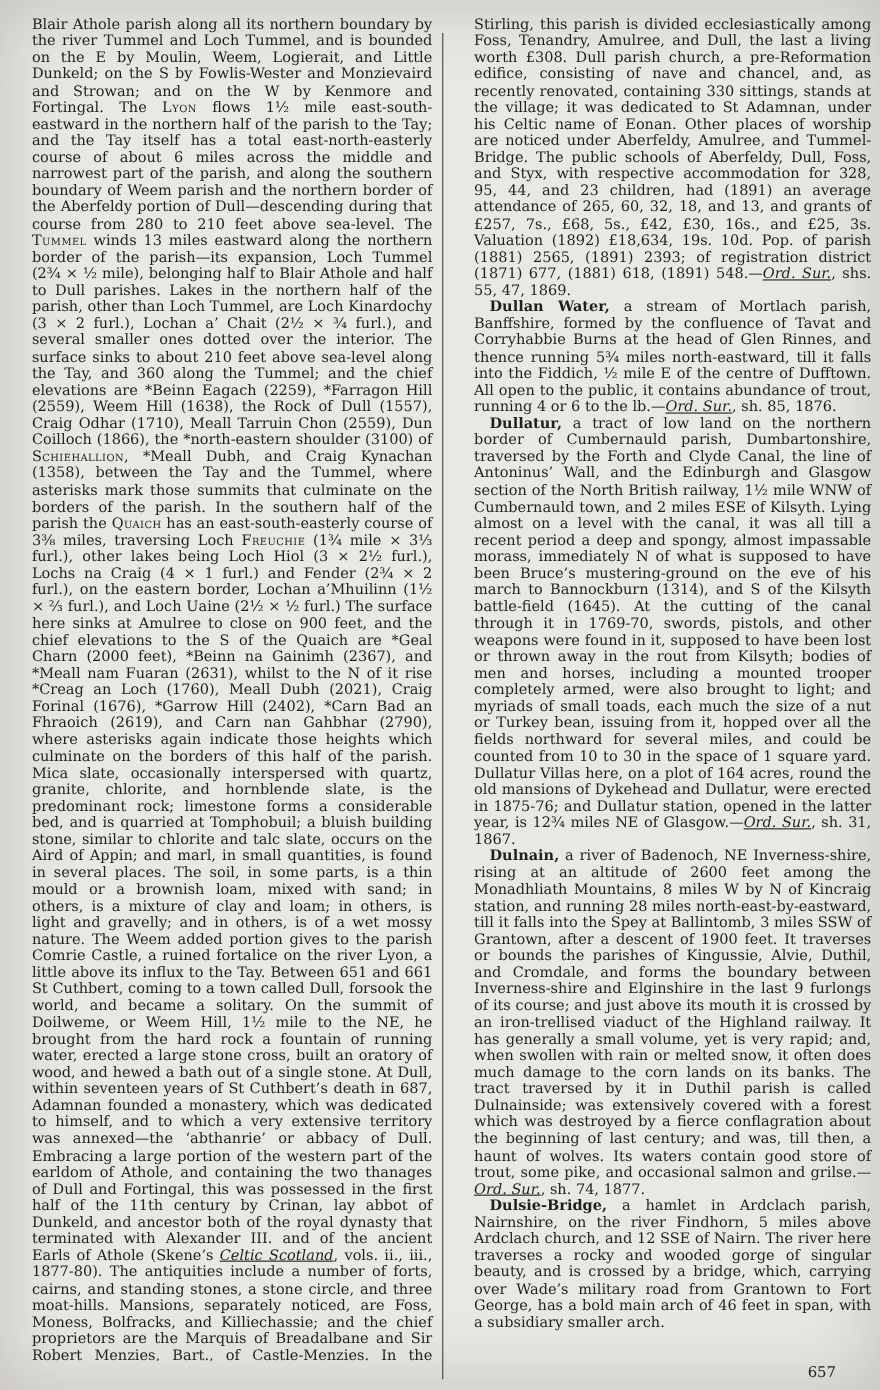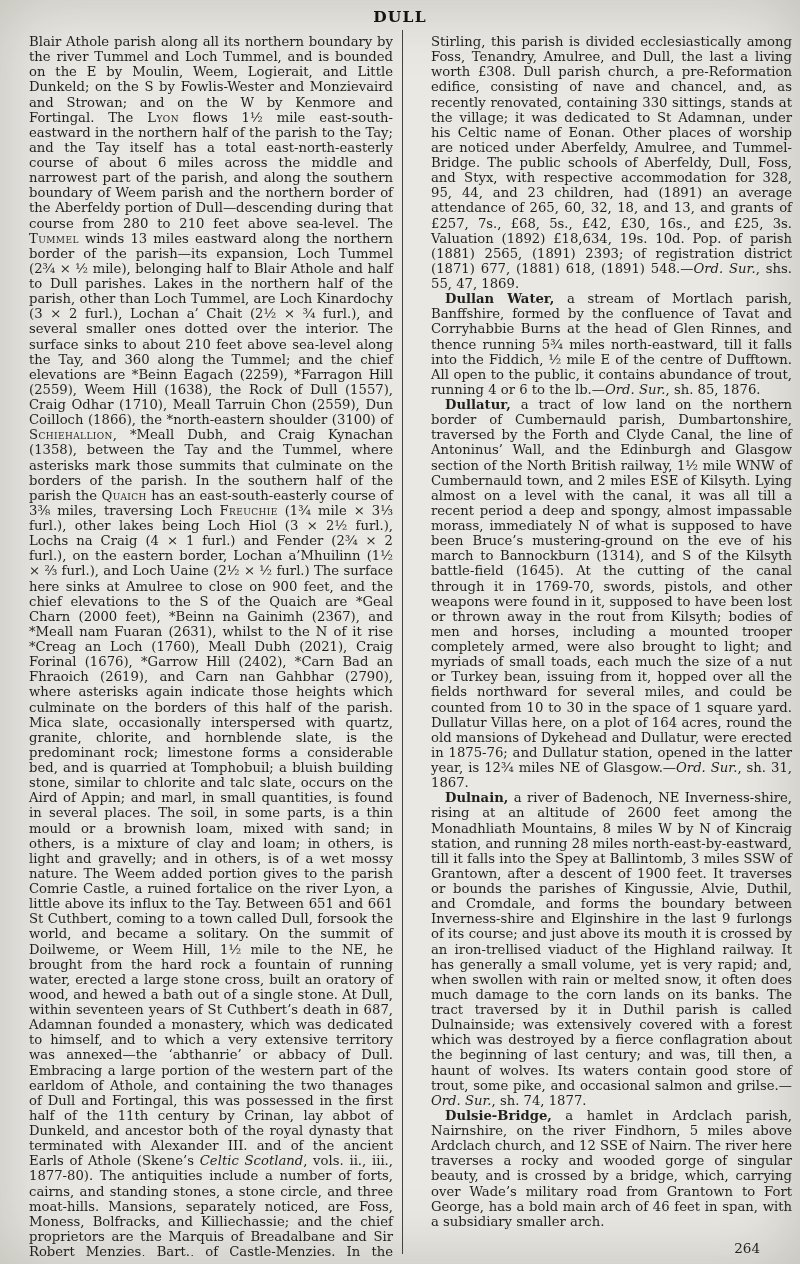--- a/index.html
+++ b/index.html
@@ -30,33 +30,32 @@
   .col-text {
     font-size:13.2px; line-height:15.12px;
     text-align:justify; text-justify:inter-word;
     color:#201f1c;
     margin-left:20px;
   }
   p.para { margin:0; padding:0; }
   p.para.indent { text-indent:14px; }
   .sc { font-variant:small-caps; letter-spacing:0.4px; }
   .b  { font-weight:bold; }
-  .it { font-style:italic; }
+  .it { font-style:italic;text-decoration:underline; }
   .page-number {
     position:absolute; right:40px; bottom:8px;
     font-size:13.5px; color:#23221f;
   }
 </style>
 </head>
 <body>
 
 <div class="page">
 
   <div class="headers">
-    <div class="header">DULL</div>
   </div>
 
   <div class="divider"></div>
 
   <div class="cols">
     <div class="col col-left">
       <div class="col-text">
           <p class="para"><span>Blair Athole parish along all its northern boundary by the river Tummel and Loch Tummel, and is bounded on the E by Moulin, Weem, Logierait, and Little Dunkeld; on the S by Fowlis-Wester and Monzievaird and Strowan; and on the W by Kenmore and Fortingal.  The </span><span class="sc">Lyon</span><span> flows 1½ mile east-south-eastward in the northern half of the parish to the Tay; and the Tay itself has a total east-north-easterly course of about 6 miles across the middle and narrowest part of the parish, and along the southern boundary of Weem parish and the northern border of the Aberfeldy portion of Dull—descending during that course from 280 to 210 feet above sea-level.  The </span><span class="sc">Tummel</span><span> winds 13 miles eastward along the northern border of the parish—its expansion, Loch Tummel (2¾ × ½ mile), belonging half to Blair Athole and half to Dull parishes.  Lakes in the northern half of the parish, other than Loch Tummel, are Loch Kinardochy (3 × 2 furl.), Lochan a’ Chait (2½ × ¾ furl.), and several smaller ones dotted over the interior.  The surface sinks to about 210 feet above sea-level along the Tay, and 360 along the Tummel; and the chief elevations are *Beinn Eagach (2259), *Farragon Hill (2559), Weem Hill (1638), the Rock of Dull (1557), Craig Odhar (1710), Meall Tarruin Chon (2559), Dun Coilloch (1866), the *north-eastern shoulder (3100) of </span><span class="sc">Schiehallion</span><span>, *Meall Dubh, and Craig Kynachan (1358), between the Tay and the Tummel, where asterisks mark those summits that culminate on the borders of the parish.  In the southern half of the parish the </span><span class="sc">Quaich</span><span> has an east-south-easterly course of 3⅜ miles, traversing Loch </span><span class="sc">Freuchie</span><span> (1¾ mile × 3⅓ furl.), other lakes being Loch Hiol (3 × 2½ furl.), Lochs na Craig (4 × 1 furl.) and Fender (2¾ × 2 furl.), on the eastern border, Lochan a’Mhuilinn (1½ × ⅔ furl.), and Loch Uaine (2½ × ½ furl.)  The surface here sinks at Amulree to close on 900 feet, and the chief elevations to the S of the Quaich are *Geal Charn (2000 feet), *Beinn na Gainimh (2367), and *Meall nam Fuaran (2631), whilst to the N of it rise *Creag an Loch (1760), Meall Dubh (2021), Craig Forinal (1676), *Garrow Hill (2402), *Carn Bad an Fhraoich (2619), and Carn nan Gahbhar (2790), where asterisks again indicate those heights which culminate on the borders of this half of the parish.  Mica slate, occasionally interspersed with quartz, granite, chlorite, and hornblende slate, is the predominant rock; limestone forms a considerable bed, and is quarried at Tomphobuil; a bluish building stone, similar to chlorite and talc slate, occurs on the Aird of Appin; and marl, in small quantities, is found in several places.  The soil, in some parts, is a thin mould or a brownish loam, mixed with sand; in others, is a mixture of clay and loam; in others, is light and gravelly; and in others, is of a wet mossy nature.  The Weem added portion gives to the parish Comrie Castle, a ruined fortalice on the river Lyon, a little above its influx to the Tay.  Between 651 and 661 St Cuthbert, coming to a town called Dull, forsook the world, and became a solitary.  On the summit of Doilweme, or Weem Hill, 1½ mile to the NE, he brought from the hard rock a fountain of running water, erected a large stone cross, built an oratory of wood, and hewed a bath out of a single stone.  At Dull, within seventeen years of St Cuthbert’s death in 687, Adamnan founded a monastery, which was dedicated to himself, and to which a very extensive territory was annexed—the ‘abthanrie’ or abbacy of Dull.  Embracing a large portion of the western part of the earldom of Athole, and containing the two thanages of Dull and Fortingal, this was possessed in the first half of the 11th century by Crinan, lay abbot of Dunkeld, and ancestor both of the royal dynasty that terminated with Alexander III. and of the ancient Earls of Athole (Skene’s </span><span class="it">Celtic Scotland</span><span>, vols. ii., iii., 1877-80).  The antiquities include a number of forts, cairns, and standing stones, a stone circle, and three moat-hills.  Mansions, separately noticed, are Foss, Moness, Bolfracks, and Killiechassie; and the chief proprietors are the Marquis of Breadalbane and Sir Robert Menzies, Bart., of Castle-Menzies.  In the presbytery of Weem and synod of Perth and</span></p>
         </div>
     </div>
@@ -64,15 +63,15 @@
       <div class="col-text">
           <p class="para"><span>Stirling, this parish is divided ecclesiastically among Foss, Tenandry, Amulree, and Dull, the last a living worth £308.  Dull parish church, a pre-Reformation edifice, consisting of nave and chancel, and, as recently renovated, containing 330 sittings, stands at the village; it was dedicated to St Adamnan, under his Celtic name of Eonan.  Other places of worship are noticed under Aberfeldy, Amulree, and Tummel-Bridge.  The public schools of Aberfeldy, Dull, Foss, and Styx, with respective accommodation for 328, 95, 44, and 23 children, had (1891) an average attendance of 265, 60, 32, 18, and 13, and grants of £257, 7s., £68, 5s., £42, £30, 16s., and £25, 3s.  Valuation (1892) £18,634, 19s. 10d.  Pop. of parish (1881) 2565, (1891) 2393; of registration district (1871) 677, (1881) 618, (1891) 548.—</span><span class="it">Ord. Sur.</span><span>, shs. 55, 47, 1869.</span></p>
           <p class="para indent"><span class="b">Dullan Water,</span><span> a stream of Mortlach parish, Banffshire, formed by the confluence of Tavat and Corryhabbie Burns at the head of Glen Rinnes, and thence running 5¾ miles north-eastward, till it falls into the Fiddich, ½ mile E of the centre of Dufftown.  All open to the public, it contains abundance of trout, running 4 or 6 to the lb.—</span><span class="it">Ord. Sur.</span><span>, sh. 85, 1876.</span></p>
           <p class="para indent"><span class="b">Dullatur,</span><span> a tract of low land on the northern border of Cumbernauld parish, Dumbartonshire, traversed by the Forth and Clyde Canal, the line of Antoninus’ Wall, and the Edinburgh and Glasgow section of the North British railway, 1½ mile WNW of Cumbernauld town, and 2 miles ESE of Kilsyth.  Lying almost on a level with the canal, it was all till a recent period a deep and spongy, almost impassable morass, immediately N of what is supposed to have been Bruce’s mustering-ground on the eve of his march to Bannockburn (1314), and S of the Kilsyth battle-field (1645).  At the cutting of the canal through it in 1769-70, swords, pistols, and other weapons were found in it, supposed to have been lost or thrown away in the rout from Kilsyth; bodies of men and horses, including a mounted trooper completely armed, were also brought to light; and myriads of small toads, each much the size of a nut or Turkey bean, issuing from it, hopped over all the fields northward for several miles, and could be counted from 10 to 30 in the space of 1 square yard.  Dullatur Villas here, on a plot of 164 acres, round the old mansions of Dykehead and Dullatur, were erected in 1875-76; and Dullatur station, opened in the latter year, is 12¾ miles NE of Glasgow.—</span><span class="it">Ord. Sur.</span><span>, sh. 31, 1867.</span></p>
           <p class="para indent"><span class="b">Dulnain,</span><span> a river of Badenoch, NE Inverness-shire, rising at an altitude of 2600 feet among the Monadhliath Mountains, 8 miles W by N of Kincraig station, and running 28 miles north-east-by-eastward, till it falls into the Spey at Ballintomb, 3 miles SSW of Grantown, after a descent of 1900 feet.  It traverses or bounds the parishes of Kingussie, Alvie, Duthil, and Cromdale, and forms the boundary between Inverness-shire and Elginshire in the last 9 furlongs of its course; and just above its mouth it is crossed by an iron-trellised viaduct of the Highland railway.  It has generally a small volume, yet is very rapid; and, when swollen with rain or melted snow, it often does much damage to the corn lands on its banks.  The tract traversed by it in Duthil parish is called Dulnainside; was extensively covered with a forest which was destroyed by a fierce conflagration about the beginning of last century; and was, till then, a haunt of wolves.  Its waters contain good store of trout, some pike, and occasional salmon and grilse.—</span><span class="it">Ord. Sur.</span><span>, sh. 74, 1877.</span></p>
           <p class="para indent"><span class="b">Dulsie-Bridge,</span><span> a hamlet in Ardclach parish, Nairnshire, on the river Findhorn, 5 miles above Ardclach church, and 12 SSE of Nairn.  The river here traverses a rocky and wooded gorge of singular beauty, and is crossed by a bridge, which, carrying over Wade’s military road from Grantown to Fort George, has a bold main arch of 46 feet in span, with a subsidiary smaller arch.</span></p>
         </div>
     </div>
   </div>
 
-  <div class="page-number">264</div>
+  <div class="page-number">657</div>
 
 </div>
 
 </body></html>

